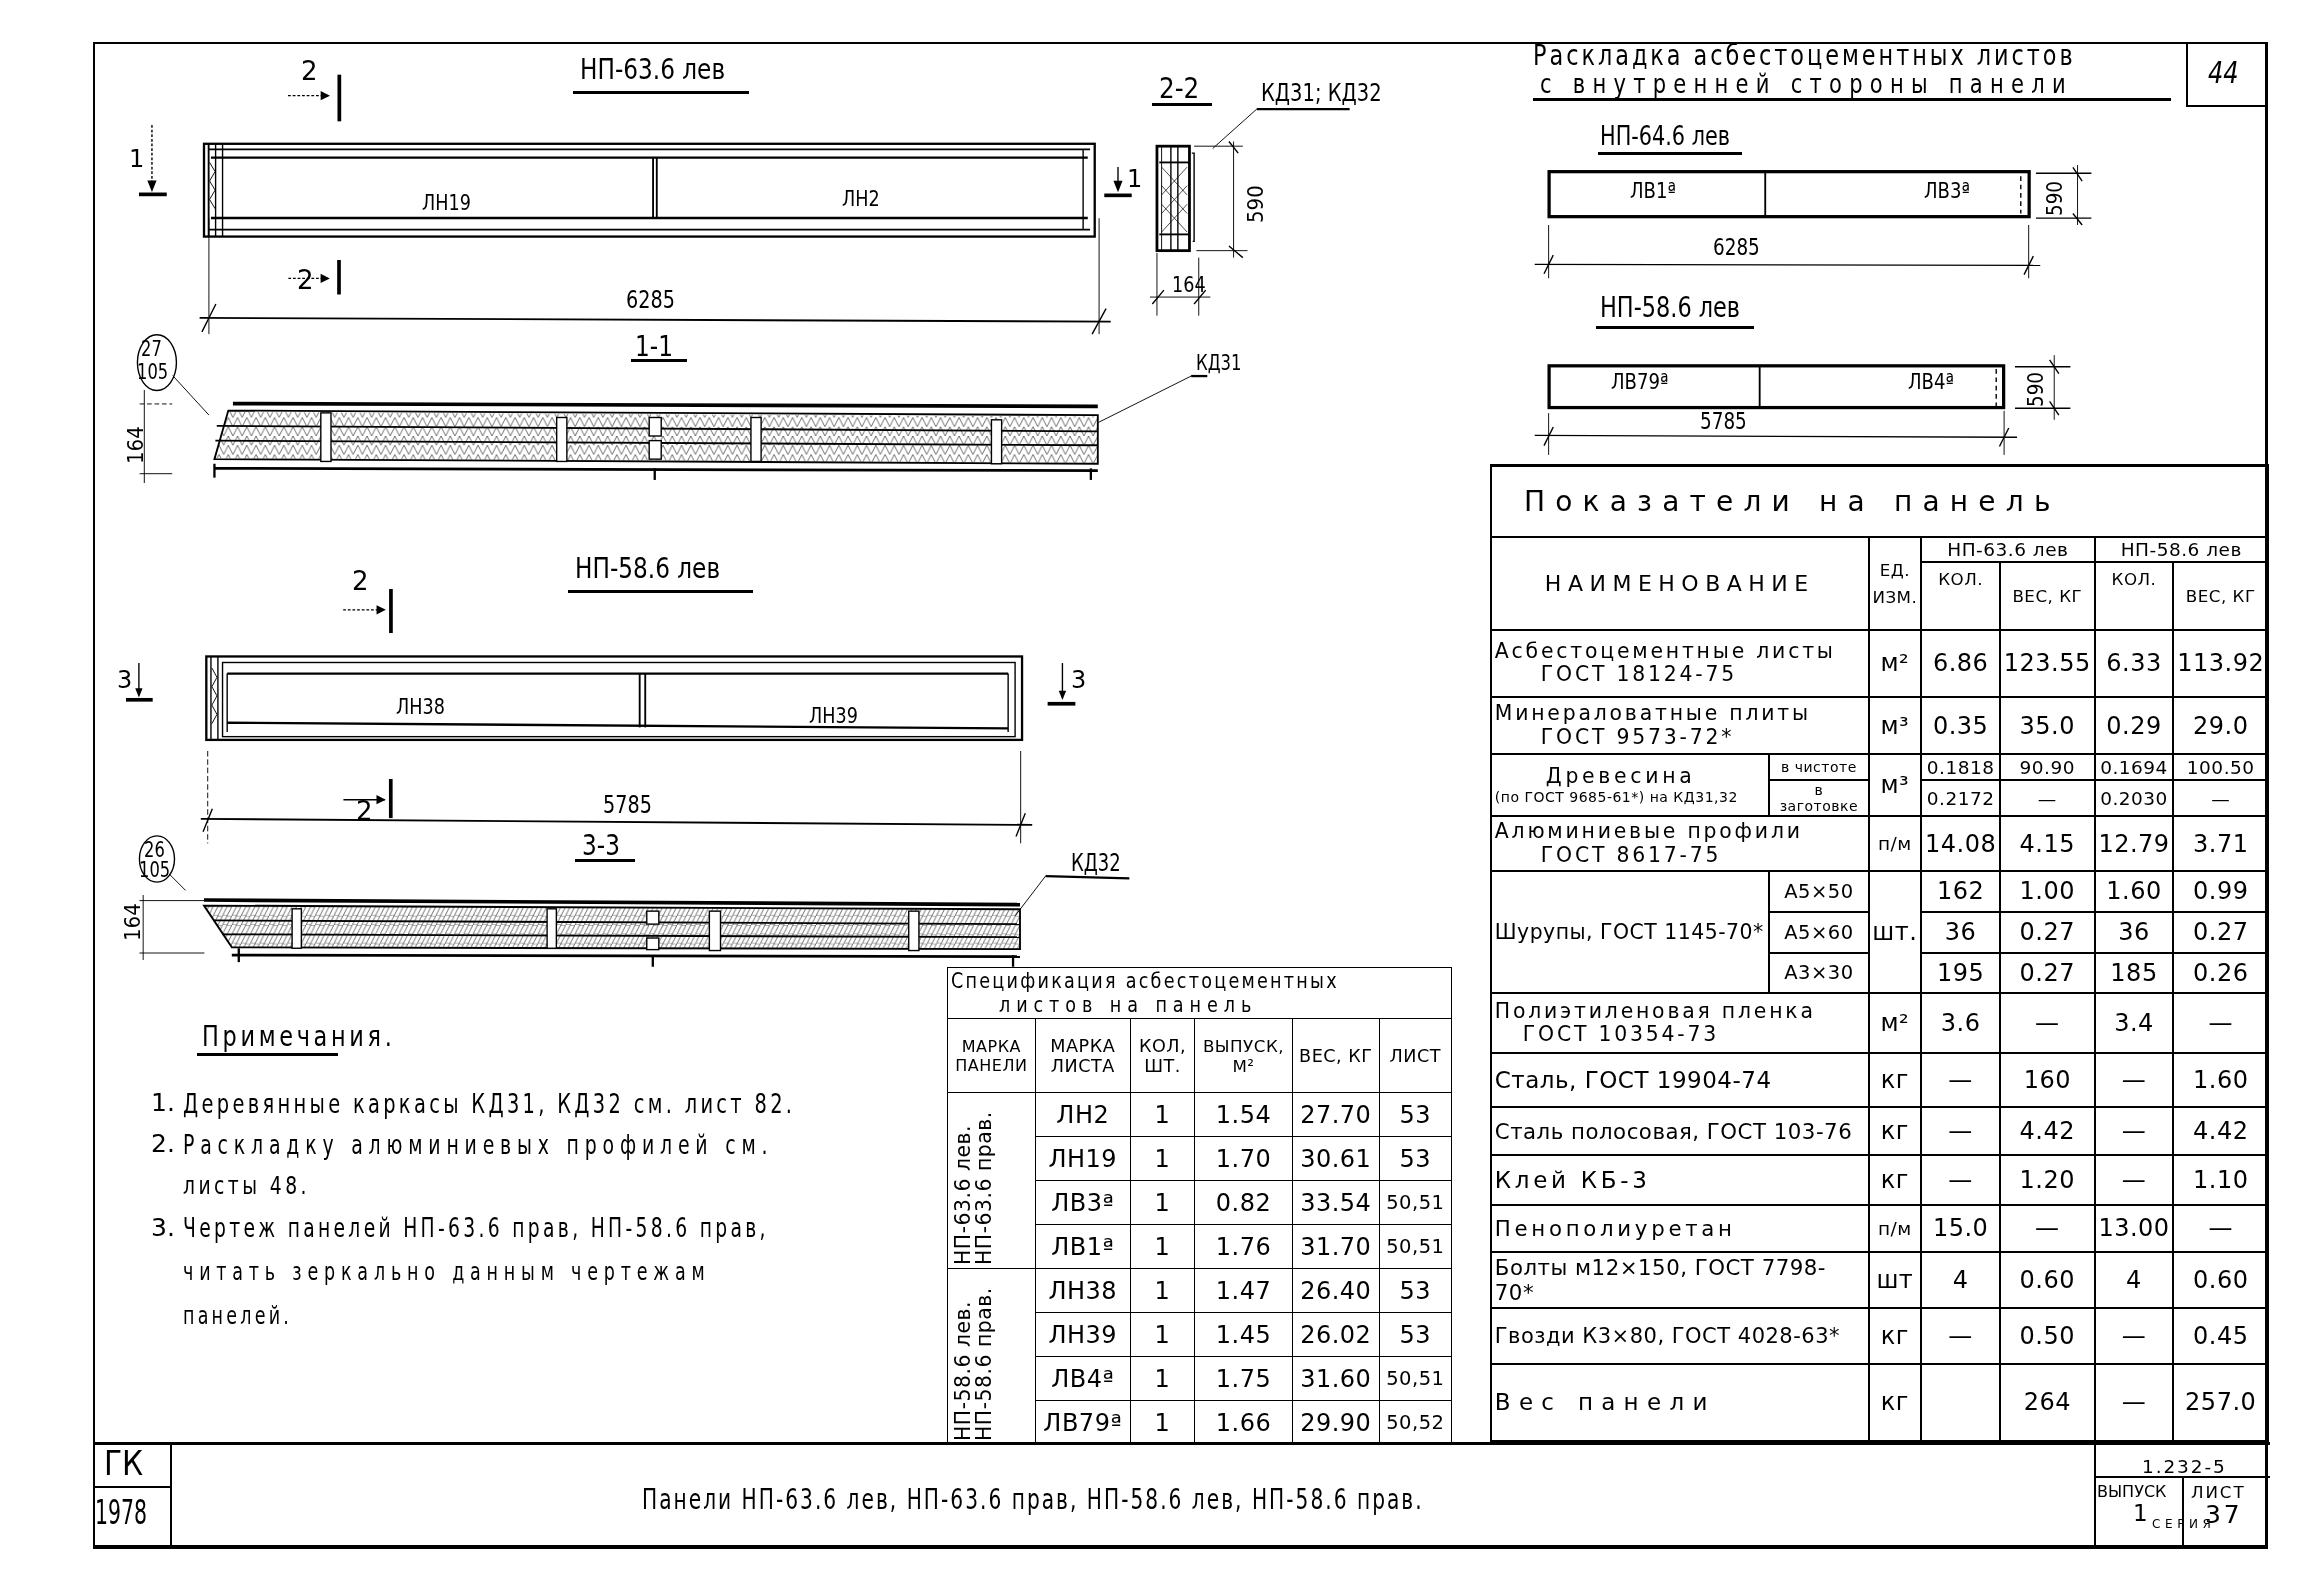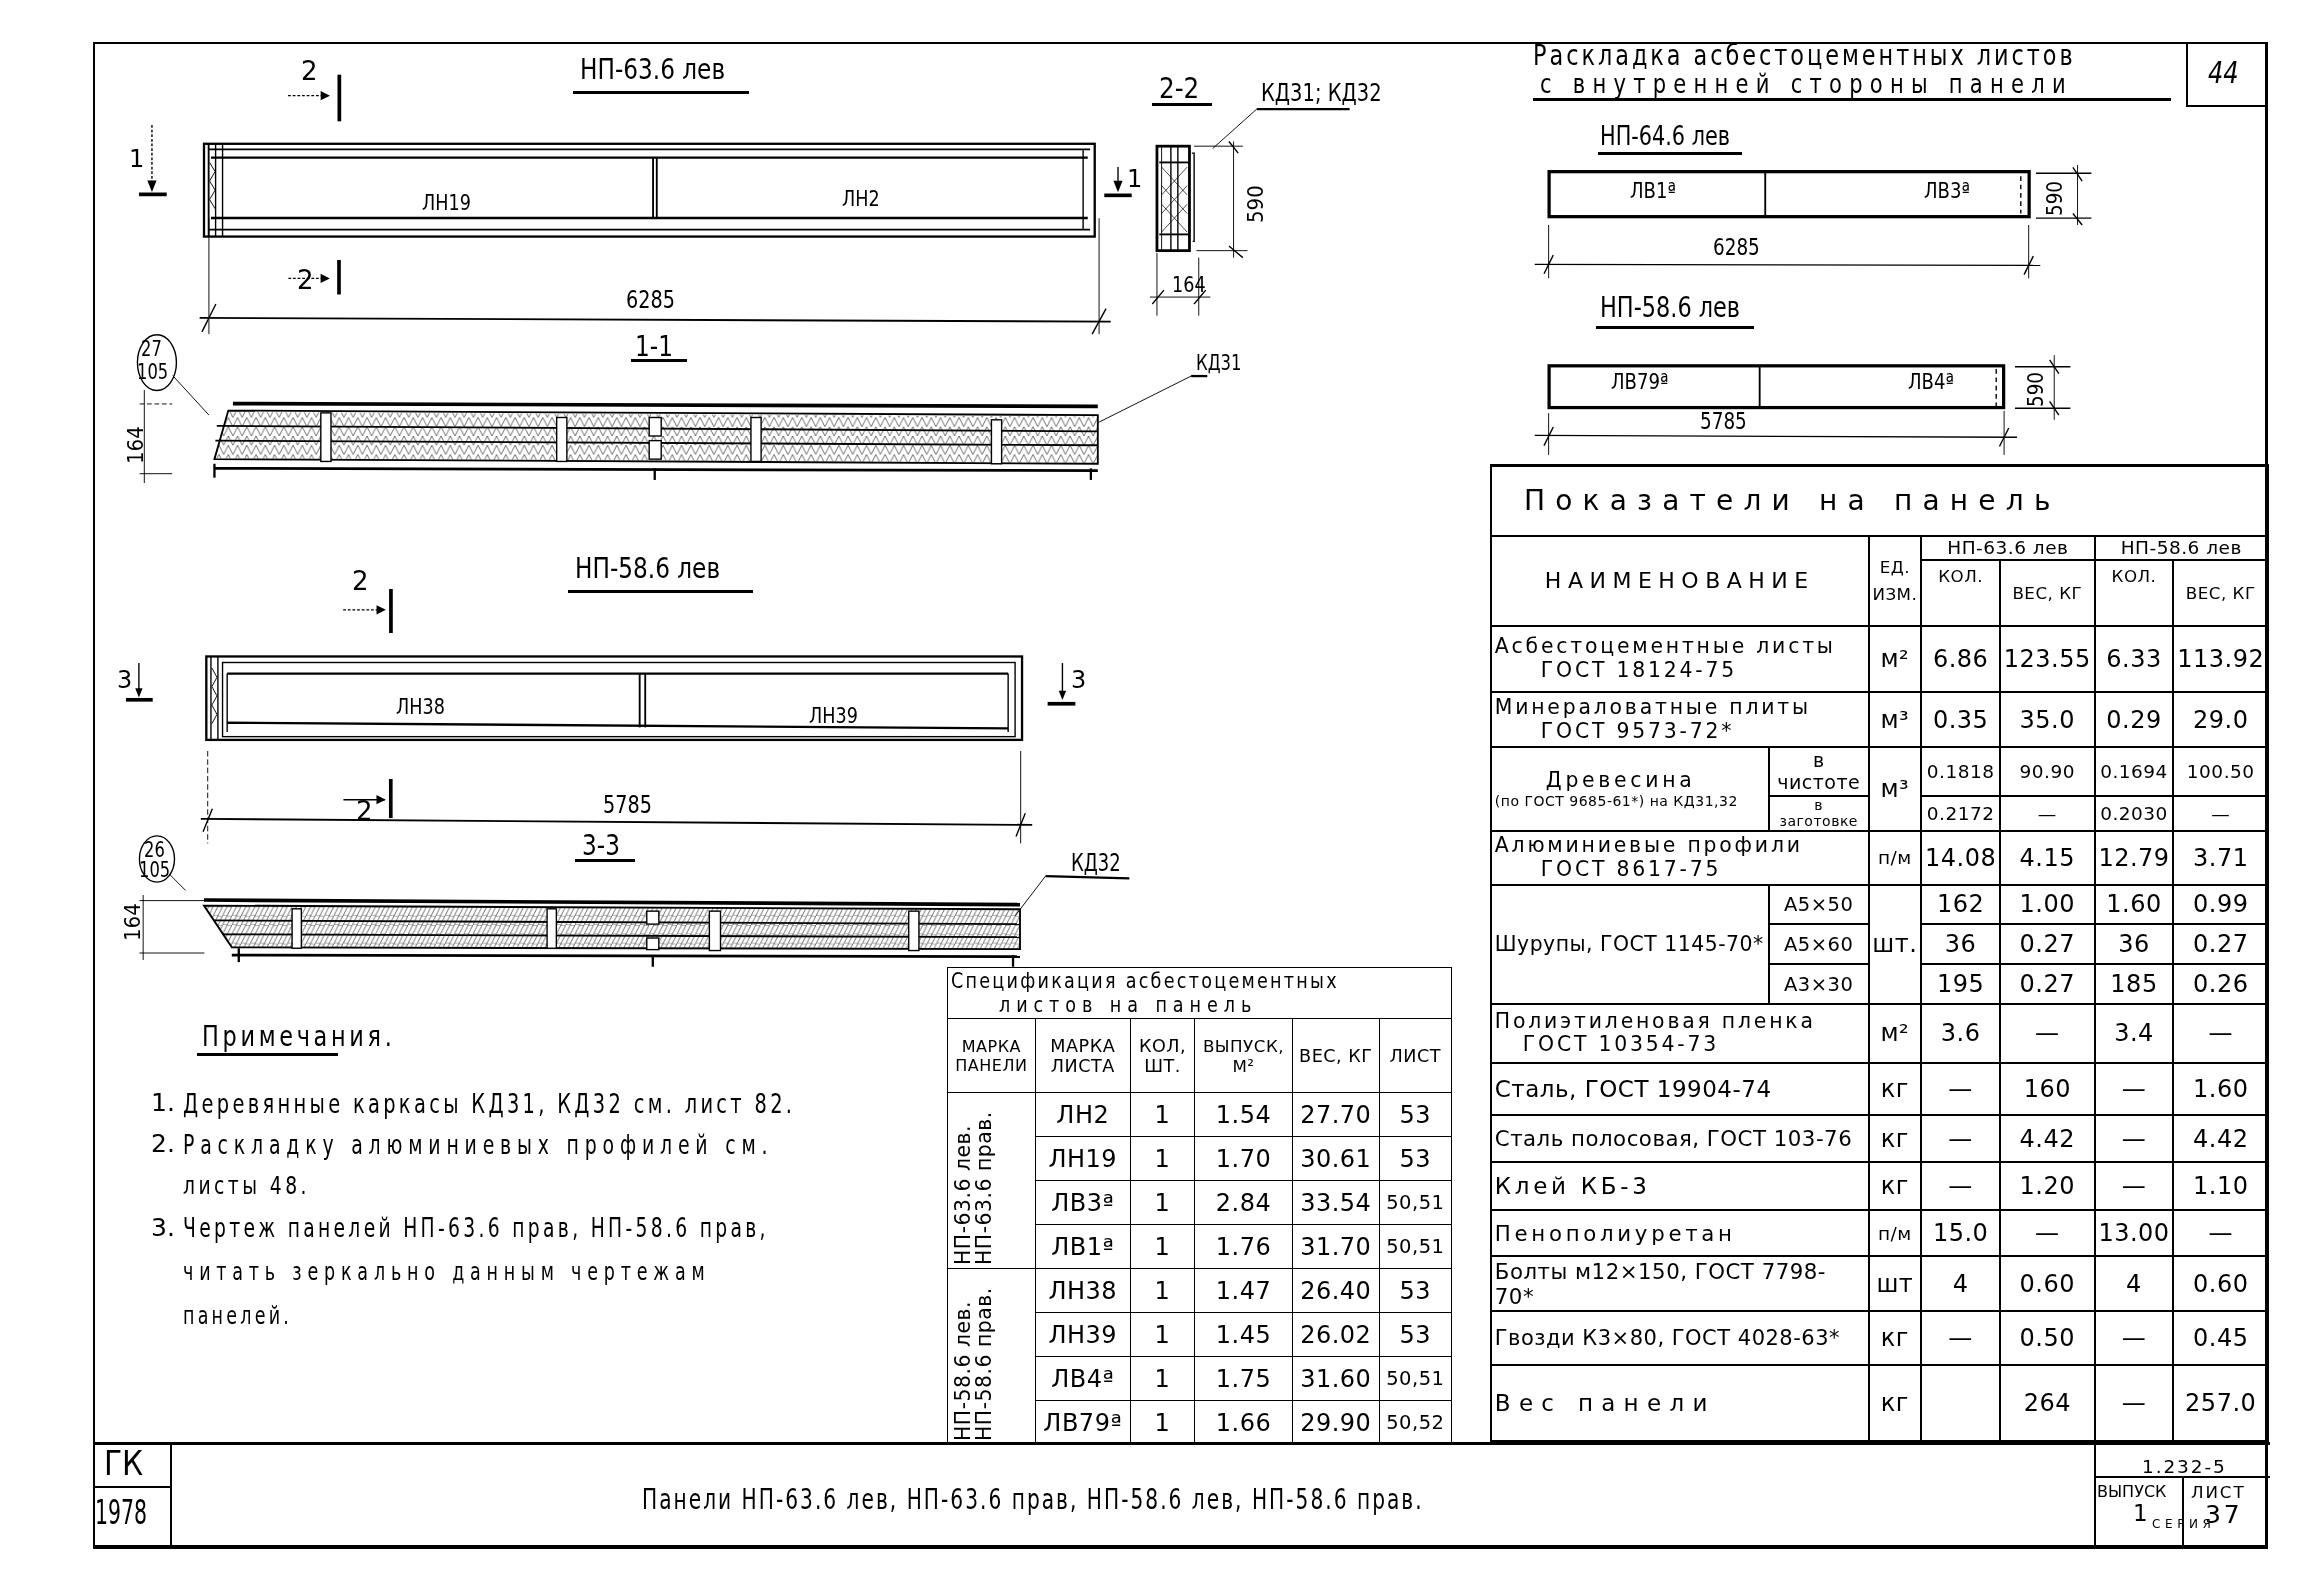--- a/index.html
+++ b/index.html
@@ -278,21 +278,21 @@
   <tr style="height:44px;">
     <td>ЛН19</td>
     <td>1</td>
     <td>1.70</td>
     <td>30.61</td>
     <td>53</td>
   </tr>
   <tr style="height:44px;">
     <td>ЛВ3ª</td>
     <td>1</td>
-    <td>2.84</td>
+    <td>0.82</td>
     <td>33.54</td>
     <td style="font-size:19.5px;">50,51</td>
   </tr>
   <tr style="height:44px;">
     <td>ЛВ1ª</td>
     <td>1</td>
     <td>1.76</td>
     <td>31.70</td>
     <td style="font-size:19.5px;">50,51</td>
   </tr>
@@ -429,21 +429,21 @@
     <td>35.0</td>
     <td>0.29</td>
     <td>29.0</td>
   </tr>
 
   <tr style="height:24px;">
     <td rowspan="2" class="tl" style="font-size:17.6px;line-height:1.15;width:278px;">
       <div style="padding-left:51px;letter-spacing:3.7px;font-size:20.4px;">Древесина</div>
       <div style="font-size:14px;">(по ГОСТ 9685-61*) на КД31,32</div>
     </td>
-    <td style="font-size:19px;">в чистоте</td>
+    <td style="font-size:14px;">в чистоте</td>
     <td rowspan="2">м³</td>
     <td style="font-size:18.5px;">0.1818</td>
     <td style="font-size:18.5px;">90.90</td>
     <td style="font-size:18.5px;">0.1694</td>
     <td style="font-size:18.5px;">100.50</td>
   </tr>
   <tr style="height:24px;">
     <td style="font-size:14px;">в заготовке</td>
     <td style="font-size:18.5px;">0.2172</td>
     <td style="font-size:18.5px;">—</td>

